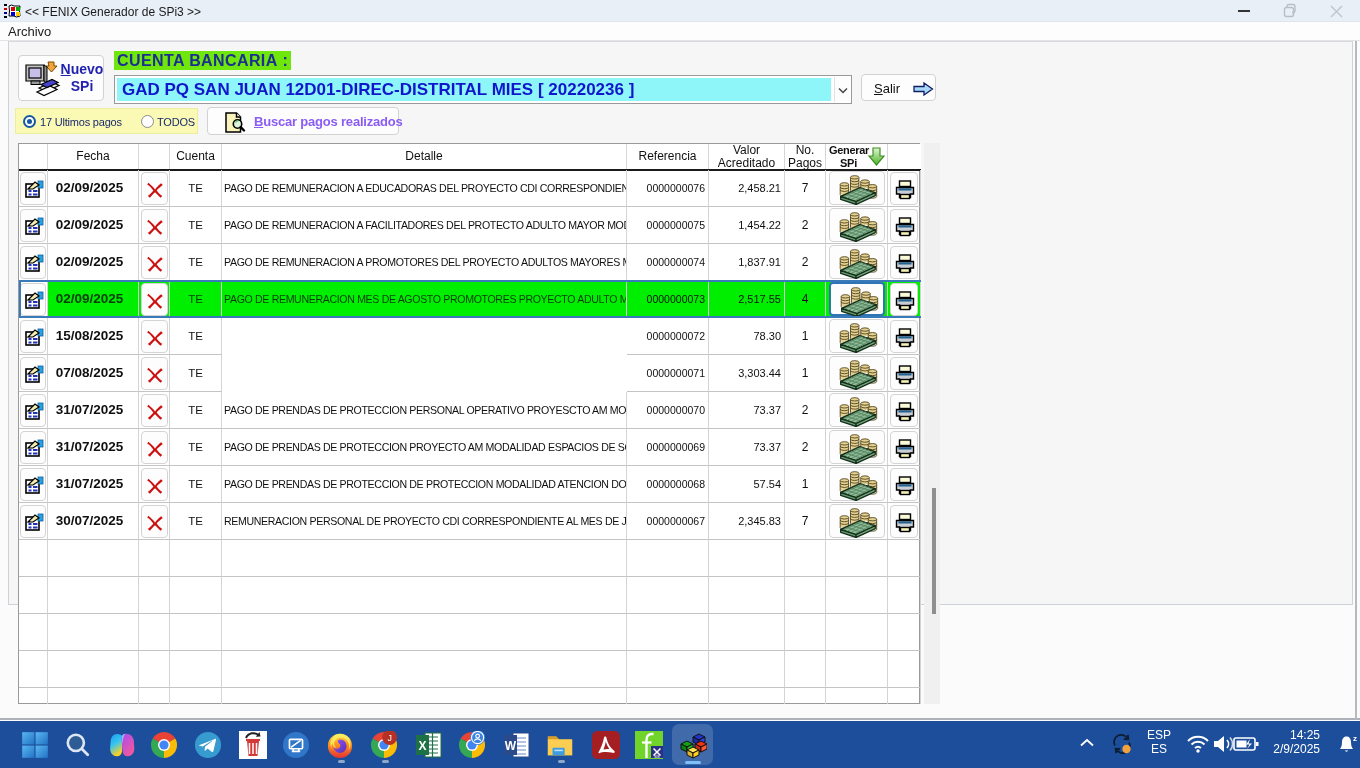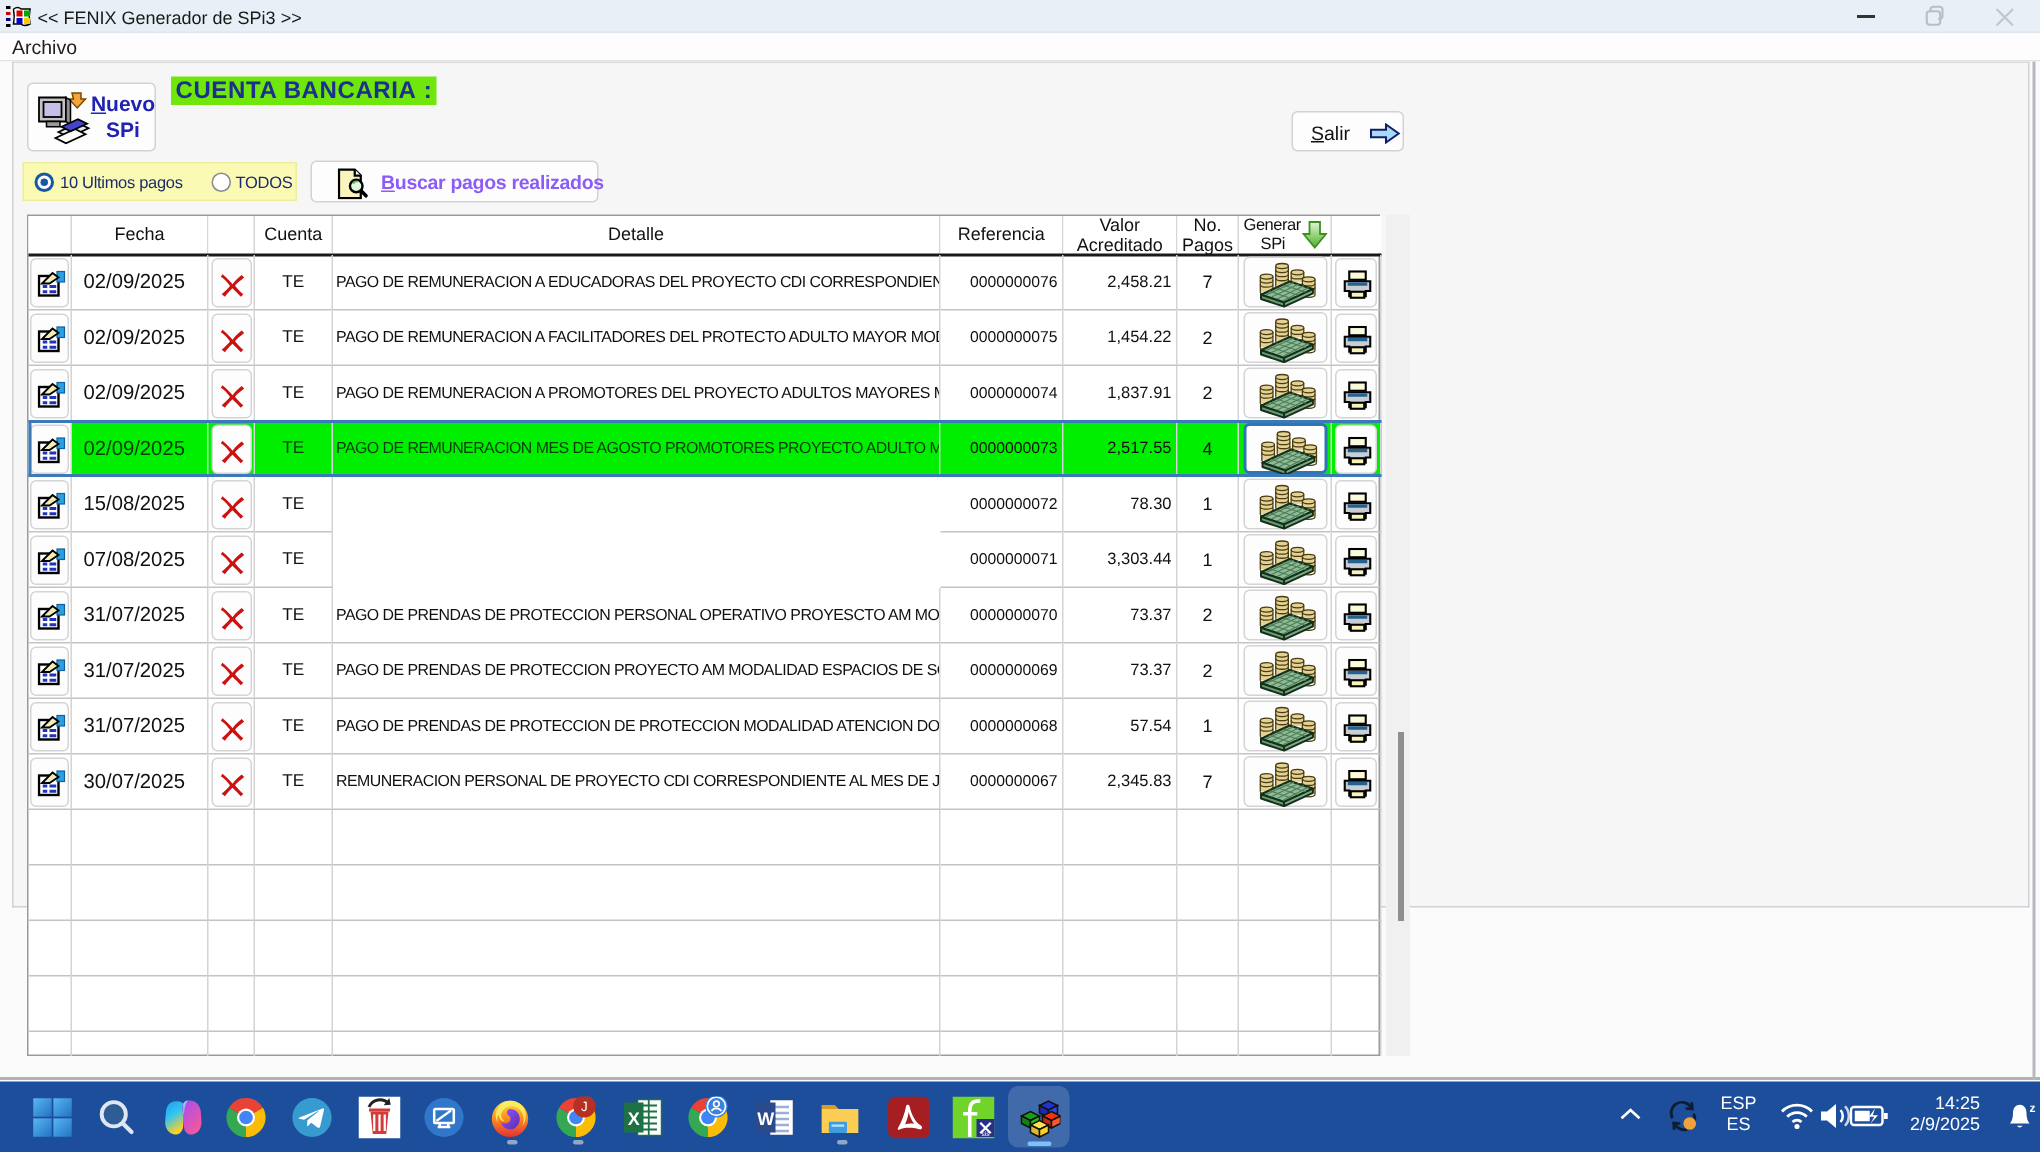--- a/index.html
+++ b/index.html
@@ -46,21 +46,21 @@
   #btnBuscar .t { position:absolute; left:46px; top:6px; font-size:13px; font-weight:bold; color:#8b5cf6; white-space:nowrap; letter-spacing:-0.2px; }
   #btnBuscar .t u { text-decoration:underline; }
 
   
   #tbl { position:absolute; left:9px; top:101px; width:902px; height:561px; background:#fff; border:1px solid #9a9a9a; }
   .hcell { position:absolute; top:0; height:25px; border-right:1px solid #d6d6d6; font-size:12px; color:#111; text-align:center; background:#fff; }
   #hdrline { position:absolute; left:0; top:25px; width:902px; height:2px; background:#1a1a1a; }
   .row { position:absolute; left:0; width:900px; height:37px; }
   .cell { position:absolute; top:0; height:37px; border-right:1px solid #d4d4d4; border-bottom:1px solid #c4c4c4; font-size:12px; color:#101010; overflow:hidden; white-space:nowrap; }
   .c0 { left:0; width:29px; }
-  .c1 { left:29px; width:91px; text-align:center; line-height:36px; font-size:13.5px; padding-right:7px; }
+  .c1 { left:29px; width:91px; text-align:center; line-height:36px; font-size:13.5px; padding-right:7px;font-weight:bold; }
   .c2 { left:120px; width:31px; }
   .c3 { left:151px; width:52px; text-align:center; line-height:36px; font-size:11.5px; }
   .c4 { left:203px; width:405px; line-height:36px; padding-left:2px; font-size:10.6px; letter-spacing:-0.35px; }
   .c5 { left:608px; width:82px; text-align:right; padding-right:3px; line-height:36px; font-size:10.5px; }
   .c6 { left:690px; width:76px; text-align:right; padding-right:3px; line-height:36px; font-size:11px; }
   .c7 { left:766px; width:41px; text-align:center; line-height:36px; }
   .c8 { left:807px; width:62px; }
   .c9 { left:869px; width:33px; }
   .cellbtn { position:absolute; background:#fdfdfd; border:1px solid #d4d4d4; border-radius:4px; }
   .green .c1,.green .c2,.green .c3,.green .c4,.green .c5,.green .c6,.green .c7,.green .c8,.green .c9 { background:#00ef00; }
@@ -125,30 +125,37 @@
       <g stroke="#000" stroke-width="1.2">
         <path d="M17 29 l13-6 7 3.5 -13 6 z" fill="#e8e8e8"></path>
         <path d="M15 33 l13-6 7 3.5 -13 6 z" fill="#fcfcfc"></path>
         <path d="M19 25.5 l11-5 6 3 -11 5 z" fill="#4444cc"></path>
       </g>
     </svg>
     <div class="lbl"><u>N</u>uevo SPi</div>
   </div>
 
   <div class="abs" id="lblCuenta">CUENTA BANCARIA&nbsp;:</div>
+  <div class="abs" id="combo">
+    <div style="position:absolute;left:2px;top:2px;bottom:2px;right:20px;background:#8ef5f8"></div>
+    <span class="txt">GAD PQ SAN JUAN 12D01-DIREC-DISTRITAL MIES [ 20220236 ]</span>
+    <span class="dbtn"><svg width="16" height="25" style="margin-top:1px">
+            <path d="M4 10.5 l4 4 4-4" fill="none" stroke="#444" stroke-width="1.5"></path>
+          </svg></span>
+  </div>
   <div class="btn3d abs" id="btnSalir">
     <span class="s"><u>S</u>alir</span>
     <svg class="abs" style="left:50px;top:7px" width="23" height="14" viewBox="0 0 23 14">
       <path d="M2 4.5 h10 v-3.5 l8.5 6 -8.5 6 v-3.5 h-10 z" fill="#a9d9f8" stroke="#101e66" stroke-width="1.3"></path>
     </svg>
   </div>
 
   <div class="abs" id="ypanel">
     <span class="radio sel" style="left:7px;top:6px"></span>
-    <span class="rlbl" style="left:24px;top:6.5px">10 Ultimos pagos</span>
+    <span class="rlbl" style="left:24px;top:6.5px">17 Ultimos pagos</span>
     <span class="radio" style="left:125px;top:6px"></span>
     <span class="rlbl" style="left:141px;top:6.5px">TODOS</span>
   </div>
 
   <div class="btn3d abs" id="btnBuscar">
     <svg class="abs" style="left:17px;top:4px" width="22" height="21" viewBox="0 0 22 21">
       <path d="M1 1 h10.5 l4 4 v15 h-14.5 z" fill="#f9f3bc" stroke="#000" stroke-width="1.5"></path>
       <path d="M11.5 1 v4 h4" fill="#fff" stroke="#000" stroke-width="1.5"></path>
       <circle cx="12.5" cy="12" r="4.2" fill="#dff5dc" stroke="#000" stroke-width="1.6"></circle>
       <path d="M15.7 15.2 l3.3 3.3" stroke="#000" stroke-width="2.4" stroke-linecap="round"></path>
@@ -159,21 +166,21 @@
 
   <div id="tbl">
 <div class="hcell" style="left:0;width:29px"></div>
 <div class="hcell" style="left:29px;width:91px;line-height:25px">Fecha</div>
 <div class="hcell" style="left:120px;width:31px"></div>
 <div class="hcell" style="left:151px;width:52px;line-height:25px">Cuenta</div>
 <div class="hcell" style="left:203px;width:405px;line-height:25px">Detalle</div>
 <div class="hcell" style="left:608px;width:82px;line-height:25px">Referencia</div>
 <div class="hcell" style="left:690px;width:76px;line-height:13px;padding-top:0px">Valor<br>Acreditado</div>
 <div class="hcell" style="left:766px;width:41px;line-height:13px;padding-top:0px">No.<br>Pagos</div>
-<div class="hcell" style="left:807px;width:62px;line-height:12px;padding-top:1px;font-weight:normal;text-align:left;padding-left:3px;font-size:11px;letter-spacing:-0.3px;line-height:13px;padding-top:0px">Generar<br><span style="display:inline-block;width:39px;text-align:center">SPi</span>
+<div class="hcell" style="left:807px;width:62px;line-height:12px;padding-top:1px;font-weight:bold;text-align:left;padding-left:3px;font-size:11px;letter-spacing:-0.3px;line-height:13px;padding-top:0px">Generar<br><span style="display:inline-block;width:39px;text-align:center">SPi</span>
 <svg width="17" height="19" viewBox="0 0 17 19" style="position:absolute;right:2px;top:3px">
             <defs>
               <linearGradient id="ga" x1="0" y1="0" x2="0" y2="1">
                 <stop offset="0" stop-color="#dff5d5"></stop>
                 <stop offset="1" stop-color="#4db428"></stop>
               </linearGradient>
             </defs>
             <path d="M5 1 h7 v8 h4 l-7.5 9 -7.5-9 h4 z" fill="url(#ga)" stroke="#3e8f22" stroke-width="1.2"></path>
           </svg></div>
 <div class="hcell" style="left:869px;width:33px;border-right:none"></div>

